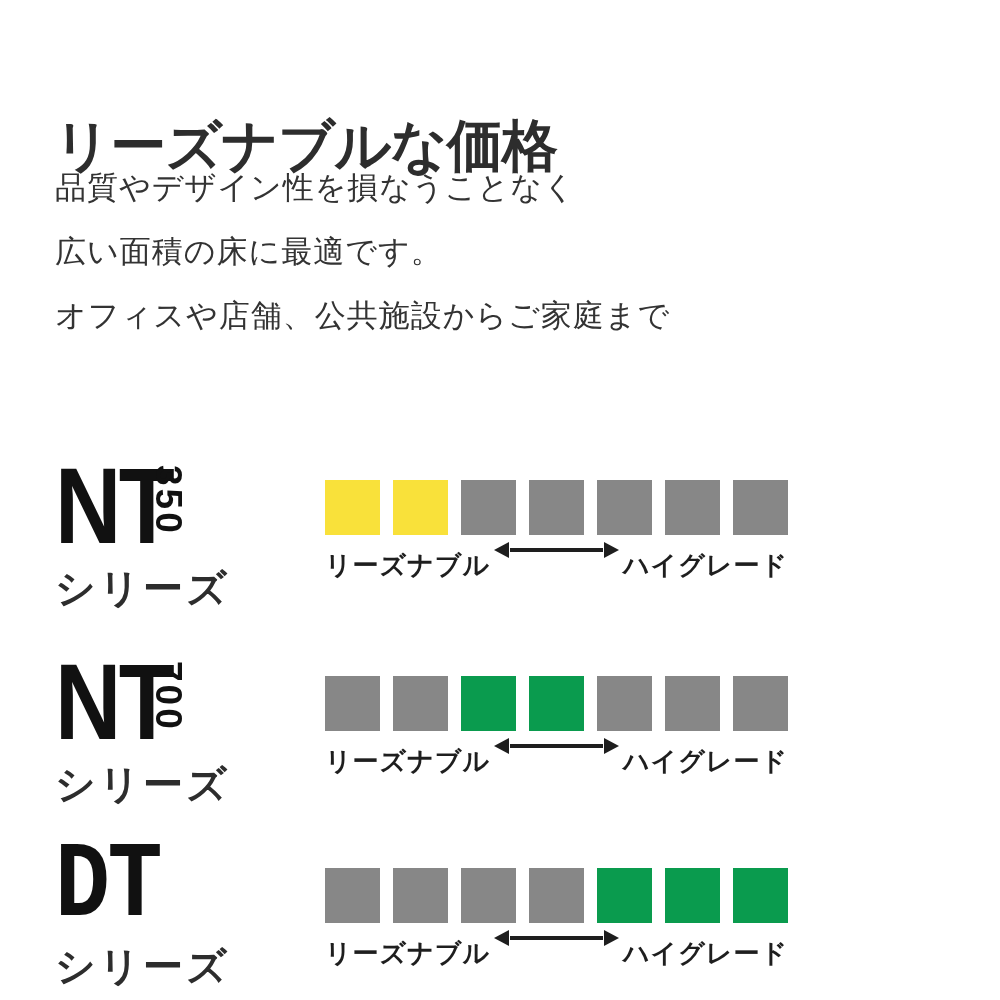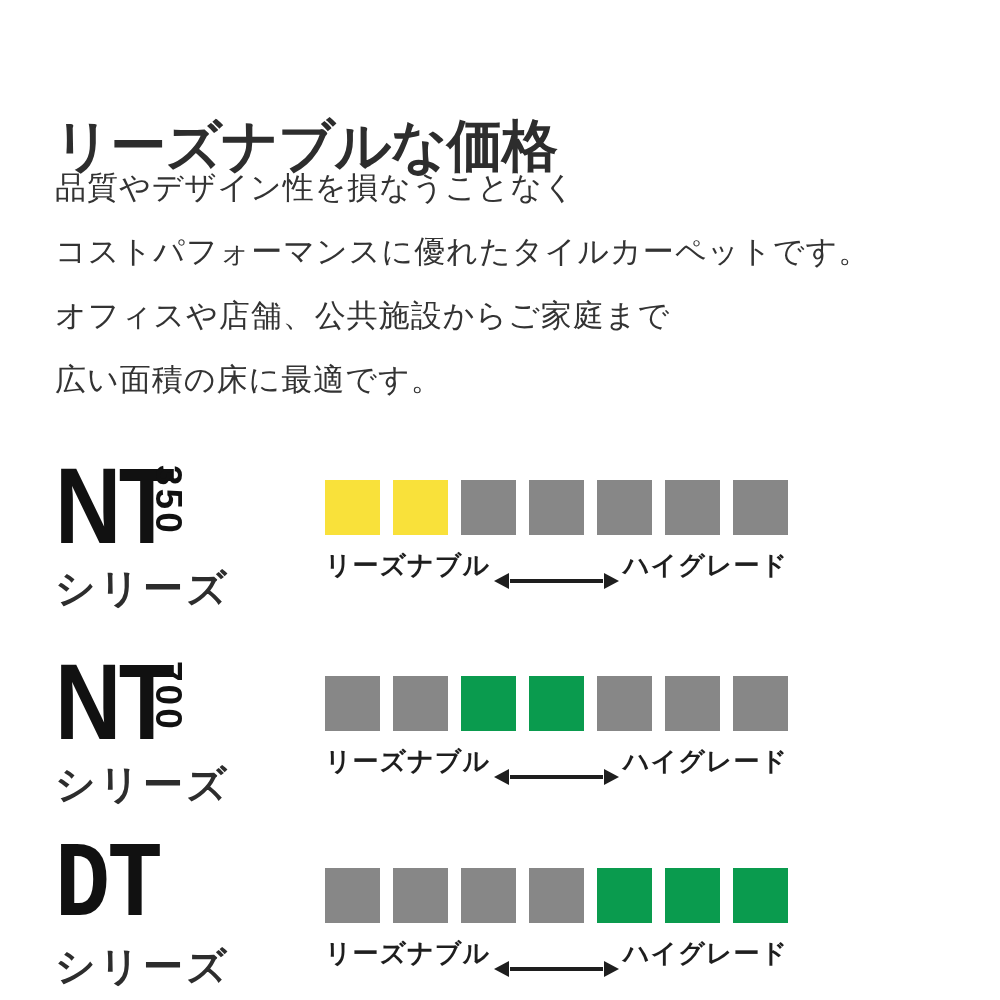--- a/index.html
+++ b/index.html
@@ -33,42 +33,41 @@
     position:absolute;left:4px;top:0;transform:rotate(90deg);transform-origin:0 0;
     font-size:37px;font-weight:800;letter-spacing:3px;line-height:1;color:#111111;white-space:nowrap;
   }
   .series-suffix{
     margin-top:14px;font-size:40px;font-weight:800;letter-spacing:3px;color:#2d2d2d;white-space:nowrap;
   }
   .series-content{position:absolute;left:270px;top:25px;width:463px;}
   .scale{display:flex;gap:13px;}
   .square{width:55px;height:55px;flex:0 0 55px;}
   .legend{
-    display:flex;align-items:flex-end;margin-top:13px;width:463px;
+    display:flex;align-items:flex-start;margin-top:13px;width:463px;
     font-size:26px;font-weight:700;color:#1e1e1e;letter-spacing:1px;
   }
   .legend-label{white-space:nowrap;}
   .arrow{flex:1;height:4px;background:#1e1e1e;margin:0 20px;position:relative;}
   .arrow::before,.arrow::after{
     content:"";position:absolute;top:50%;width:0;height:0;
     border-top:8px solid transparent;border-bottom:8px solid transparent;
   }
   .arrow::before{left:-1px;transform:translate(-100%,-50%);border-right:15px solid #1e1e1e;}
   .arrow::after{right:-1px;transform:translate(100%,-50%);border-left:15px solid #1e1e1e;}
 </style>
 </head>
 <body>
 
 <h1 class="page-title">リーズナブルな価格</h1>
 
 <div class="description">
   <div>品質やデザイン性を損なうことなく</div>
-  <div>コストパフォーマンスに優れたタイルカーペットです。</div>
+  <div>広い面積の床に最適です。</div>
   <div>オフィスや店舗、公共施設からご家庭まで</div>
-  <div>広い面積の床に最適です。</div>
 </div>
 
 <div class="series-list">
   <div class="series">
     <div class="series-title">
       <span class="series-name">NT</span>
       <span class="num-wrap">
         <span class="series-number">350</span>
       </span>
       <div class="series-suffix">シリーズ</div>

